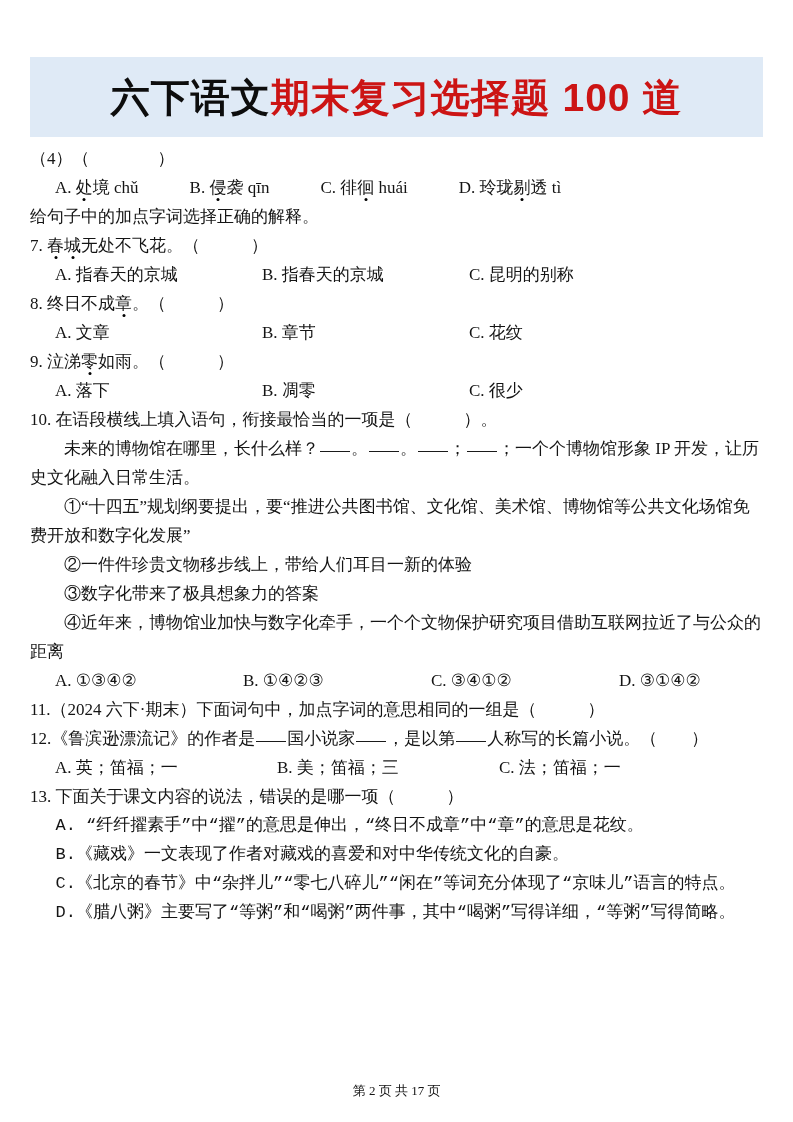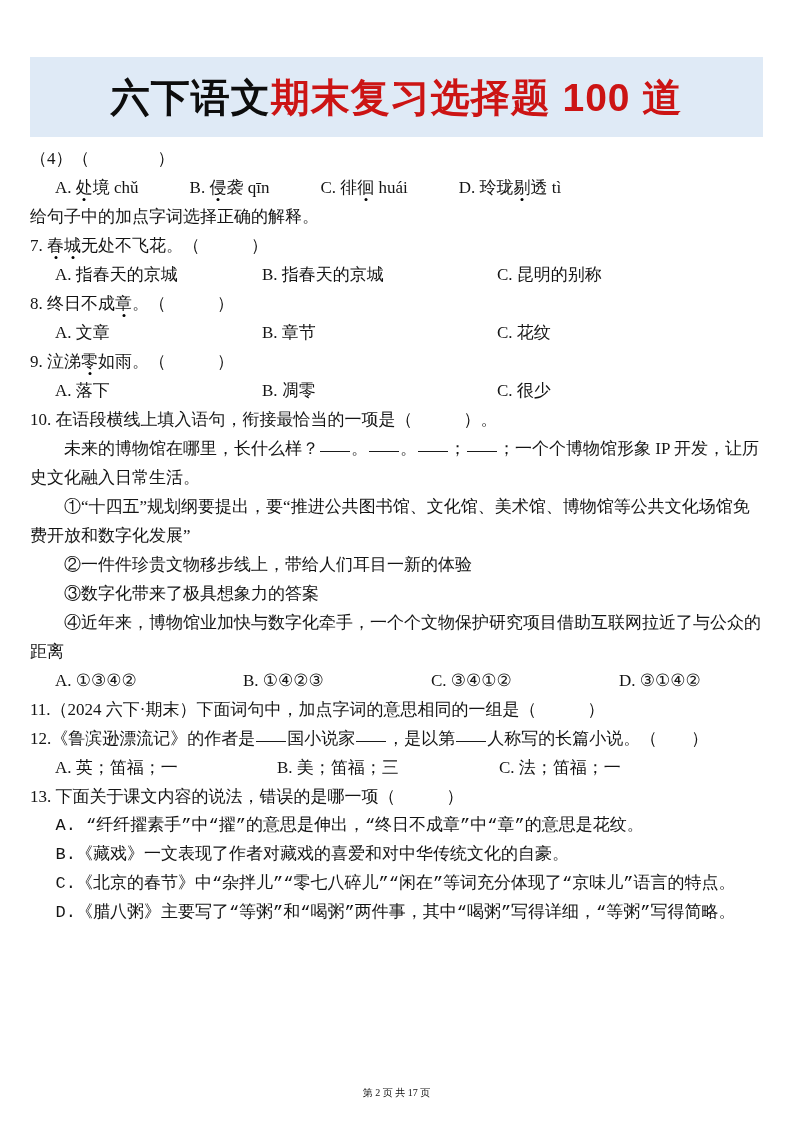--- a/index.html
+++ b/index.html
@@ -11,32 +11,32 @@
              font-size:39px;letter-spacing:1px;line-height:1;}
   .t-black{color:#0d0d0d;}
   .t-red{color:#cc1414;}
   .doc{position:absolute;left:30px;top:144px;width:733px;font-size:17px;line-height:29px;}
   .doc p{margin:0;text-align:left;}
   .q{padding-left:0;}
   .opt{padding-left:25px;}
   .para{text-indent:2em;text-align:justify;}
   .optw{text-indent:1.5em;text-align:justify;font-family:Liberation Mono, monospace;}
   .c3 .col{display:inline-block;min-width:207px;text-indent:0;}
-  .c3 .col:last-child{min-width:0;margin-left:28px;}
+  .c3 .col:last-child{min-width:0;}
   .c3b .col{display:inline-block;min-width:222px;text-indent:0;}
   .c3b .col:last-child{min-width:0;}
   .c4 .col{display:inline-block;min-width:188px;text-indent:0;}
   .c4 .col:last-child{min-width:0;}
   .em{position:relative;}
   .em::after{content:"";position:absolute;left:50%;bottom:-4px;transform:translateX(-50%);
              width:3px;height:3px;border-radius:50%;background:#000;}
   .bl{display:inline-block;width:30px;height:2px;border-bottom:1.3px solid #1a1a1a;
       margin:0 1px;vertical-align:2px;}
   .footer{position:absolute;left:0;right:0;bottom:22px;text-align:center;
-          font-size:10px;color:#141414;}
+          font-size:13px;color:#141414;}
 </style>
 </head>
 <body>
 
 <div class="page">
 
   <div class="banner">
     <span class="t t-black">六下语文</span>
       <span class="t t-red">期末复习选择题 100 道</span>
   </div>

